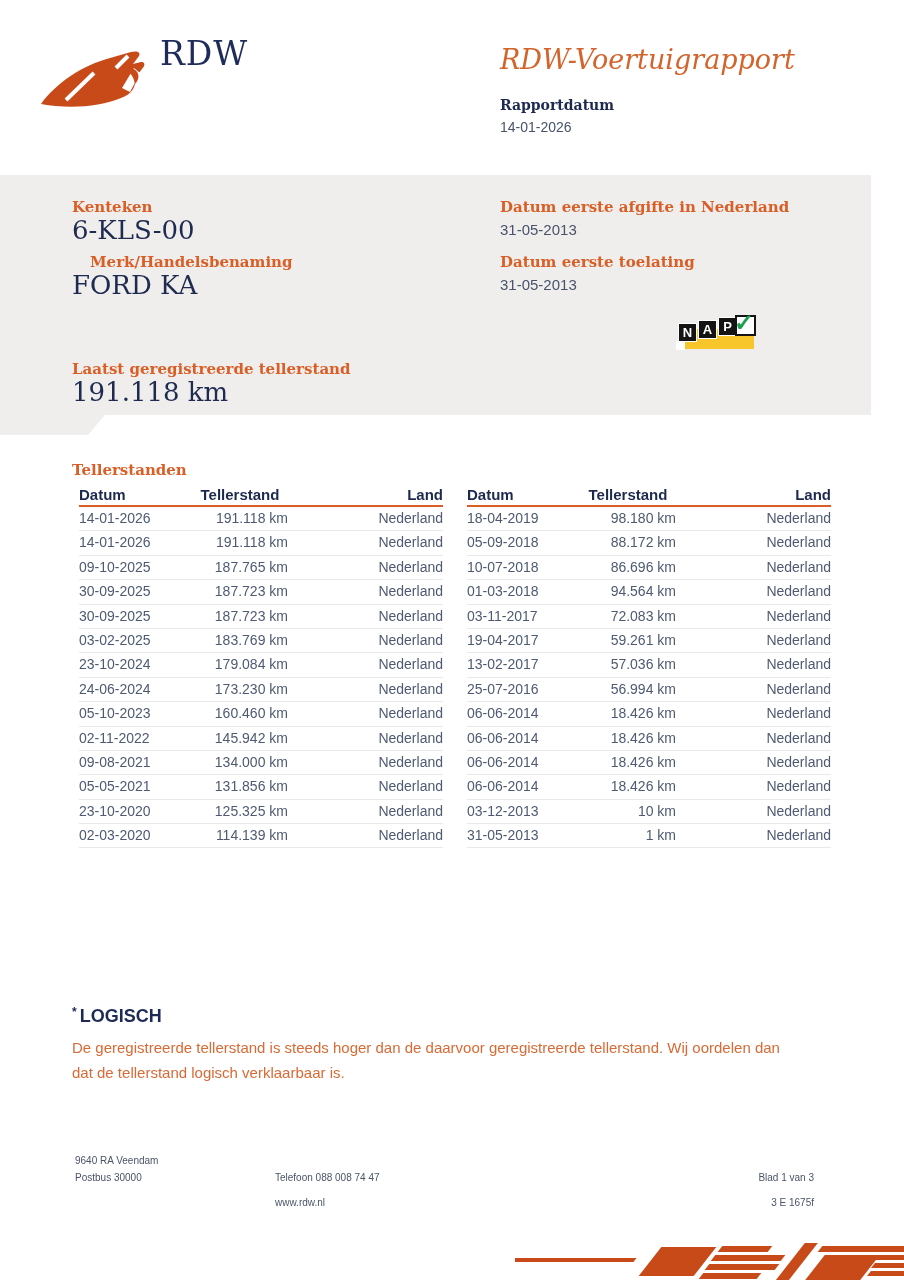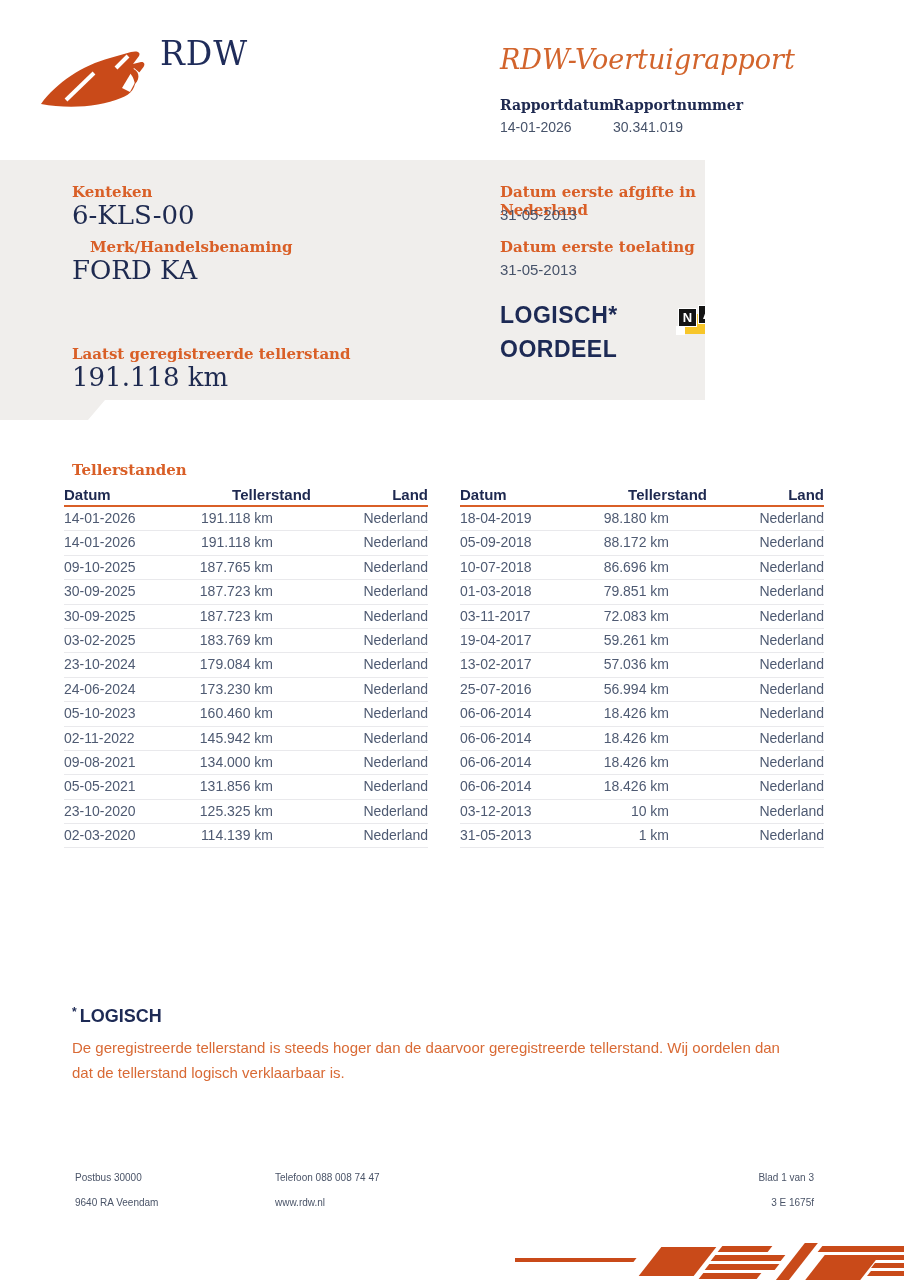--- a/index.html
+++ b/index.html
@@ -29,21 +29,21 @@
   .meta-row { left:500px; top:97px; display:flex; }
   .meta-col1 { width:113px; }
   .meta-label {
     font-family:"DejaVu Serif", serif; font-weight:bold;
     font-size:14px; color:#1e2950;
   }
   .meta-value { margin-top:6px; font-size:14px; color:#47536a; }
 
   
   .panel {
-    left:0; top:160px; width:705px; height:260px;
+    left:0; top:175px; width:871px; height:260px;
     background:#f0eeec;
     clip-path:polygon(0 0, 100% 0, 100% 240px, 105px 240px, 88px 100%, 0 100%);
   }
   .field-label {
     font-family:"DejaVu Serif", serif; font-weight:bold;
     font-size:15px; color:#d95f27;
   }
   .field-value-big {
     font-family:"DejaVu Serif", serif;
     font-size:26px; color:#1e2a50;
@@ -68,36 +68,36 @@
     position:absolute; left:59px; top:2px; width:21px; height:21px;
     background:#ffffff; border:2px solid #141414;
   }
   .nap-check {
     position:absolute; left:-3px; top:-8px;
     color:#1d9e50; font-size:24px; font-weight:bold;
   }
 
   
   .tables-title { left:72px; top:461px; font-family:"DejaVu Serif", serif; font-weight:bold; font-size:15px; color:#d95f27; }
-  .tables-wrap { left:64px; top:486px; display:flex; gap:32px; }
+  .tables-wrap { left:79px; top:486px; display:flex; gap:24px; }
   .mtable { width:364px; }
   .thead {
     display:flex; height:21px;
     border-bottom:2px solid #d95f27;
     font-weight:bold; font-size:15px; color:#1e2950;
   }
   .trow {
     display:flex; height:24.4px; line-height:23.4px;
     border-bottom:1px solid #e9e9ec;
     font-size:14px; color:#4e5a72;
   }
   .tcell.datum { width:113px; text-align:left; }
   .tcell.tellerstand { width:96px; text-align:right; }
   .tcell.land { flex:1; text-align:right; }
-  .thead .tellerstand-h { width:96px; text-align:right;margin-left:38px; }
+  .thead .tellerstand-h { width:96px; text-align:center; }
   .thead .datum-h { width:113px; }
   .thead .land-h { flex:1; text-align:right; }
 
   
   .verdict-head { left:72px; top:1005px; font-weight:bold; font-size:18px; color:#1d2a55; }
   .verdict-star { font-size:12px; vertical-align:6px; font-weight:bold; margin-right:3px; }
   .verdict-body { left:72px; top:1035px; width:710px; font-size:15px; line-height:25px; color:#d96a35; }
 
   
   .ftext { font-size:10px; color:#4a5468; }
@@ -121,46 +121,38 @@
 </svg>
 <div class="abs wordmark">RDW</div>
 
 <div class="abs doc-title">RDW-Voertuigrapport</div>
 
 <div class="abs meta-row">
   <div class="meta-col1">
     <div class="meta-label">Rapportdatum</div>
     <div class="meta-value">14-01-2026</div>
   </div>
-  <div>
-    <div class="meta-label">Rapportnummer</div>
-    <div class="meta-value">30.341.019</div>
-  </div>
 </div>
 
 <div class="abs panel">
   <div class="abs field-label" style="left:72px; top:23px;">Kenteken</div>
   <div class="abs field-value-big" style="left:72px; top:40px;">6-KLS-00</div>
 
   <div class="abs field-label" style="left:72px; top:78px;margin-left:18px;">Merk/Handelsbenaming</div>
   <div class="abs field-value-big" style="left:72px; top:95px;">FORD KA</div>
 
   <div class="abs field-label" style="left:72px; top:185px;">Laatst geregistreerde tellerstand</div>
   <div class="abs field-value-big" style="left:72px; top:202px;">191.118 km</div>
 
   <div class="abs field-label" style="left:500px; top:23px;">Datum eerste afgifte in Nederland</div>
   <div class="abs field-value-sm" style="left:500px; top:46px;">31-05-2013</div>
 
   <div class="abs field-label" style="left:500px; top:78px;">Datum eerste toelating</div>
   <div class="abs field-value-sm" style="left:500px; top:101px;">31-05-2013</div>
 
-  <div class="abs oordeel" style="left:500px; top:138px;">
-    <div>LOGISCH*</div>
-    <div>OORDEEL</div>
-  </div>
 
   <div class="abs nap">
     <div class="nap-yellow"></div>
     <div class="nap-white-sq"></div>
     <div class="nap-sq" style="left:2px; top:10px;">N</div>
     <div class="nap-sq" style="left:22px; top:7px;">A</div>
     <div class="nap-sq" style="left:42px; top:4px;">P</div>
     <div class="nap-check-box">
       <span class="nap-check">✓</span>
     </div>
@@ -266,21 +258,21 @@
           <span class="tcell tellerstand">88.172 km</span>
           <span class="tcell land">Nederland</span>
         </div>
         <div class="trow">
           <span class="tcell datum">10-07-2018</span>
           <span class="tcell tellerstand">86.696 km</span>
           <span class="tcell land">Nederland</span>
         </div>
         <div class="trow">
           <span class="tcell datum">01-03-2018</span>
-          <span class="tcell tellerstand">79.851 km</span>
+          <span class="tcell tellerstand">94.564 km</span>
           <span class="tcell land">Nederland</span>
         </div>
         <div class="trow">
           <span class="tcell datum">03-11-2017</span>
           <span class="tcell tellerstand">72.083 km</span>
           <span class="tcell land">Nederland</span>
         </div>
         <div class="trow">
           <span class="tcell datum">19-04-2017</span>
           <span class="tcell tellerstand">59.261 km</span>
@@ -329,21 +321,21 @@
       </div>
   </div>
 </div>
 
 <div class="abs verdict-head">
   <span class="verdict-star">*</span><span>LOGISCH</span>
 </div>
 <div class="abs verdict-body">De geregistreerde tellerstand is steeds hoger dan de daarvoor geregistreerde tellerstand. Wij oordelen dan dat de tellerstand logisch verklaarbaar is.</div>
 
 <div class="abs ftext" style="left:75px; top:1172px;">Postbus 30000</div>
-<div class="abs ftext" style="left:75px; top:1197px;">9640 RA Veendam</div>
+<div class="abs ftext" style="left:75px; top:1155px;">9640 RA Veendam</div>
 <div class="abs ftext" style="left:275px; top:1172px;">Telefoon 088 008 74 47</div>
 <div class="abs ftext" style="left:275px; top:1197px;">www.rdw.nl</div>
 <div class="abs ftext f-right" style="right:90px; top:1172px;">Blad 1 van 3</div>
 <div class="abs ftext f-right" style="right:90px; top:1197px;">3 E 1675f</div>
 
 <div class="abs deco">
   <div class="stripe" style="left:-10px; top:15px; width:130px; height:4px;"></div>
   <div class="stripe" style="left:135px; top:4px;  width:55px;  height:29px;"></div>
   <div class="stripe" style="left:205px; top:3px;  width:50px;  height:6px;"></div>
   <div class="stripe" style="left:198px; top:12px; width:70px;  height:6px;"></div>

